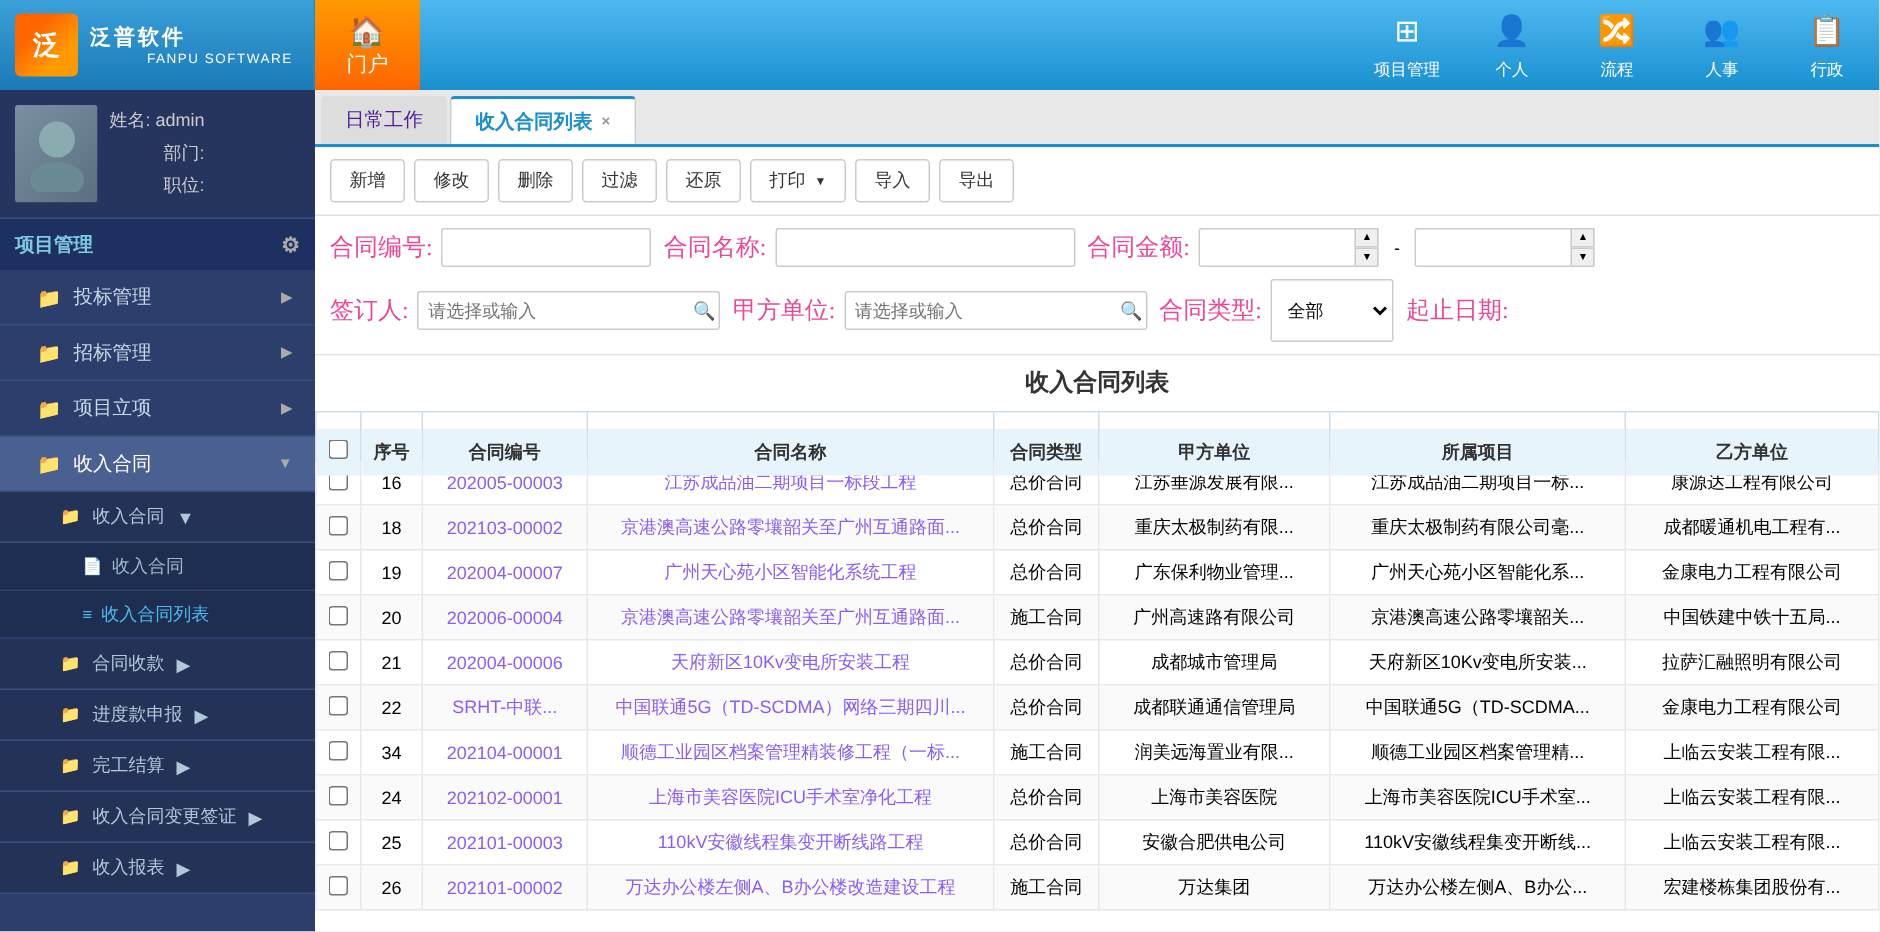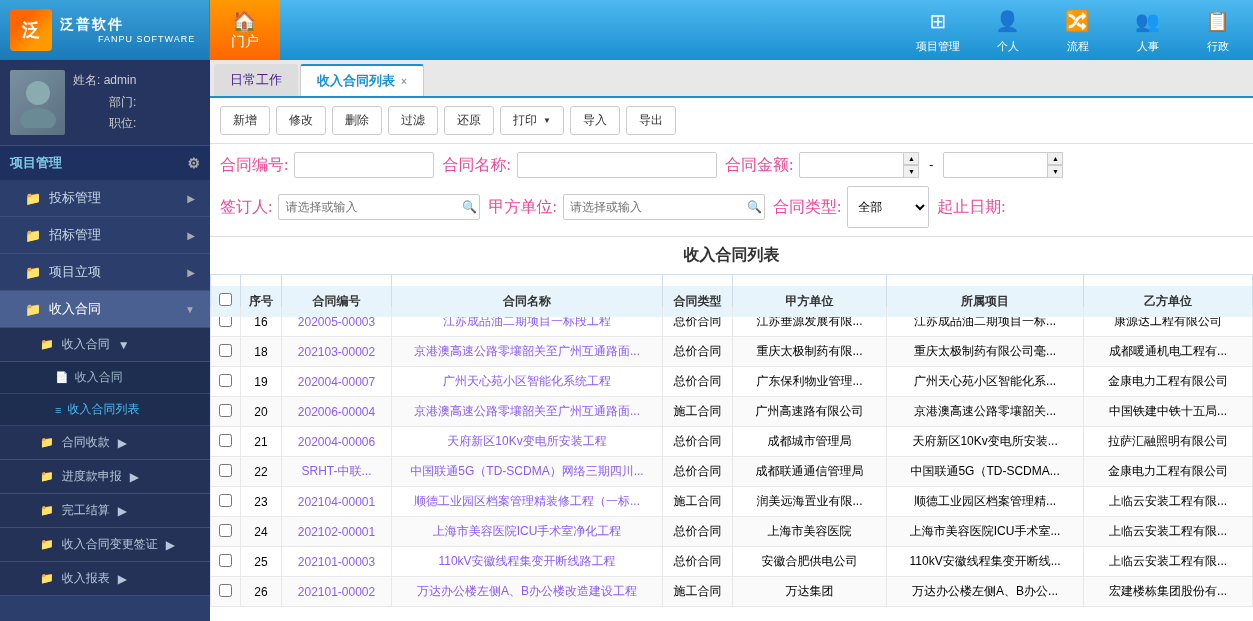--- a/index.html
+++ b/index.html
@@ -388,21 +388,21 @@
     <td>22</td>
     <td><a class="link-text">SRHT-中联...</a></td>
     <td class="col-name" title="中国联通5G（TD-SCDMA）网络三期四川..."><a class="link-text">中国联通5G（TD-SCDMA）网络三期四川...</a></td>
     <td>总价合同</td>
     <td>成都联通通信管理局</td>
     <td>中国联通5G（TD-SCDMA...</td>
     <td>金康电力工程有限公司</td>
   </tr>
             <tr>
     <td class="checkbox-cell"><input type="checkbox" style=""></td>
-    <td>23</td>
+    <td>34</td>
     <td><a class="link-text">202104-00001</a></td>
     <td class="col-name" title="顺德工业园区档案管理精装修工程（一标..."><a class="link-text">顺德工业园区档案管理精装修工程（一标...</a></td>
     <td>施工合同</td>
     <td>润美远海置业有限...</td>
     <td>顺德工业园区档案管理精...</td>
     <td>上临云安装工程有限...</td>
   </tr>
             <tr>
     <td class="checkbox-cell"><input type="checkbox" style=""></td>
     <td>24</td>

